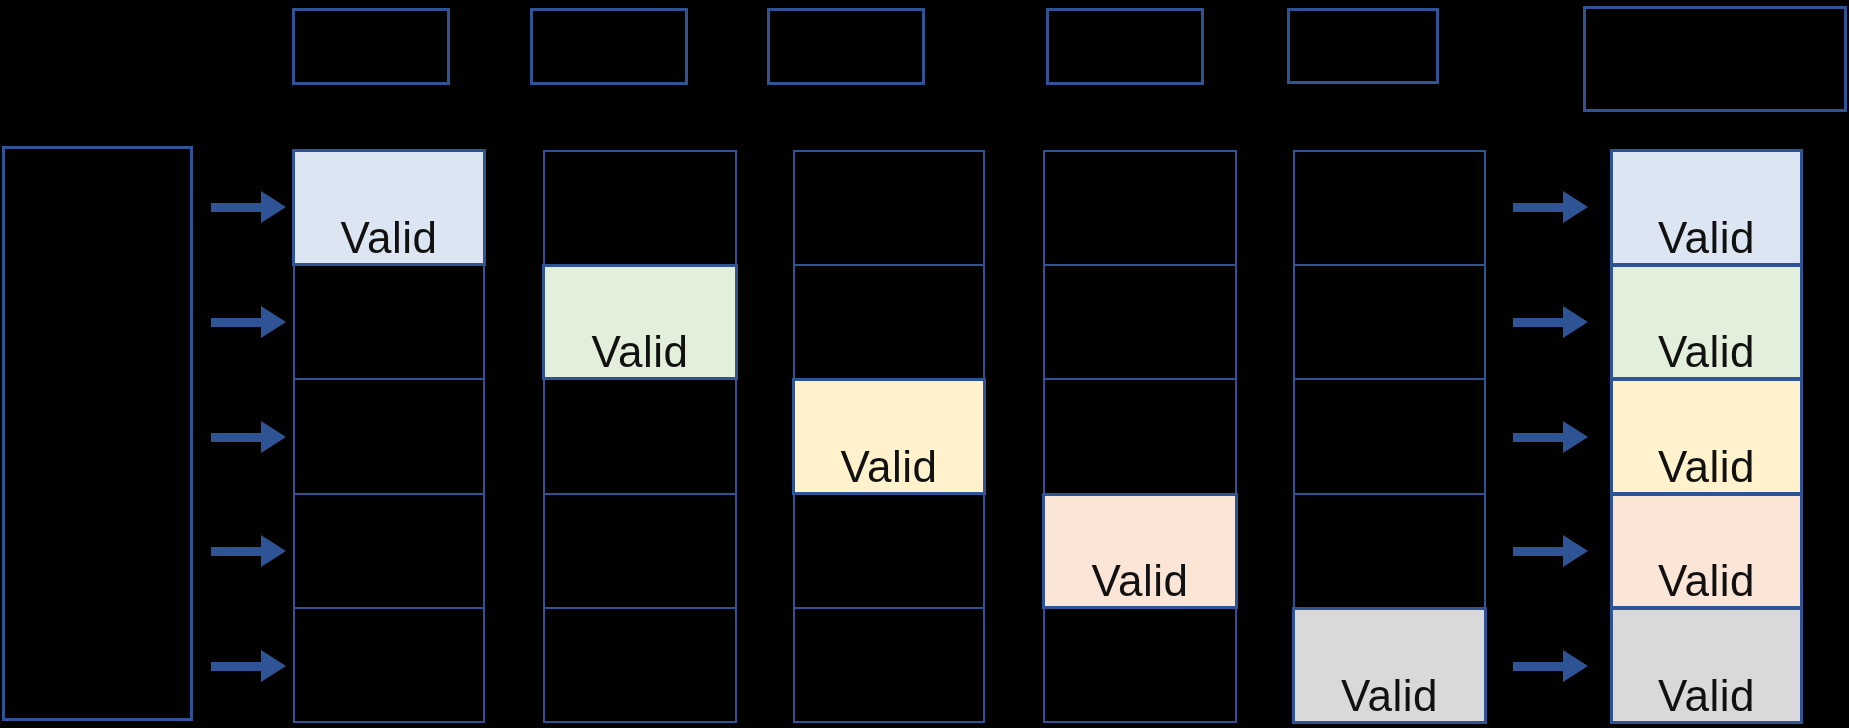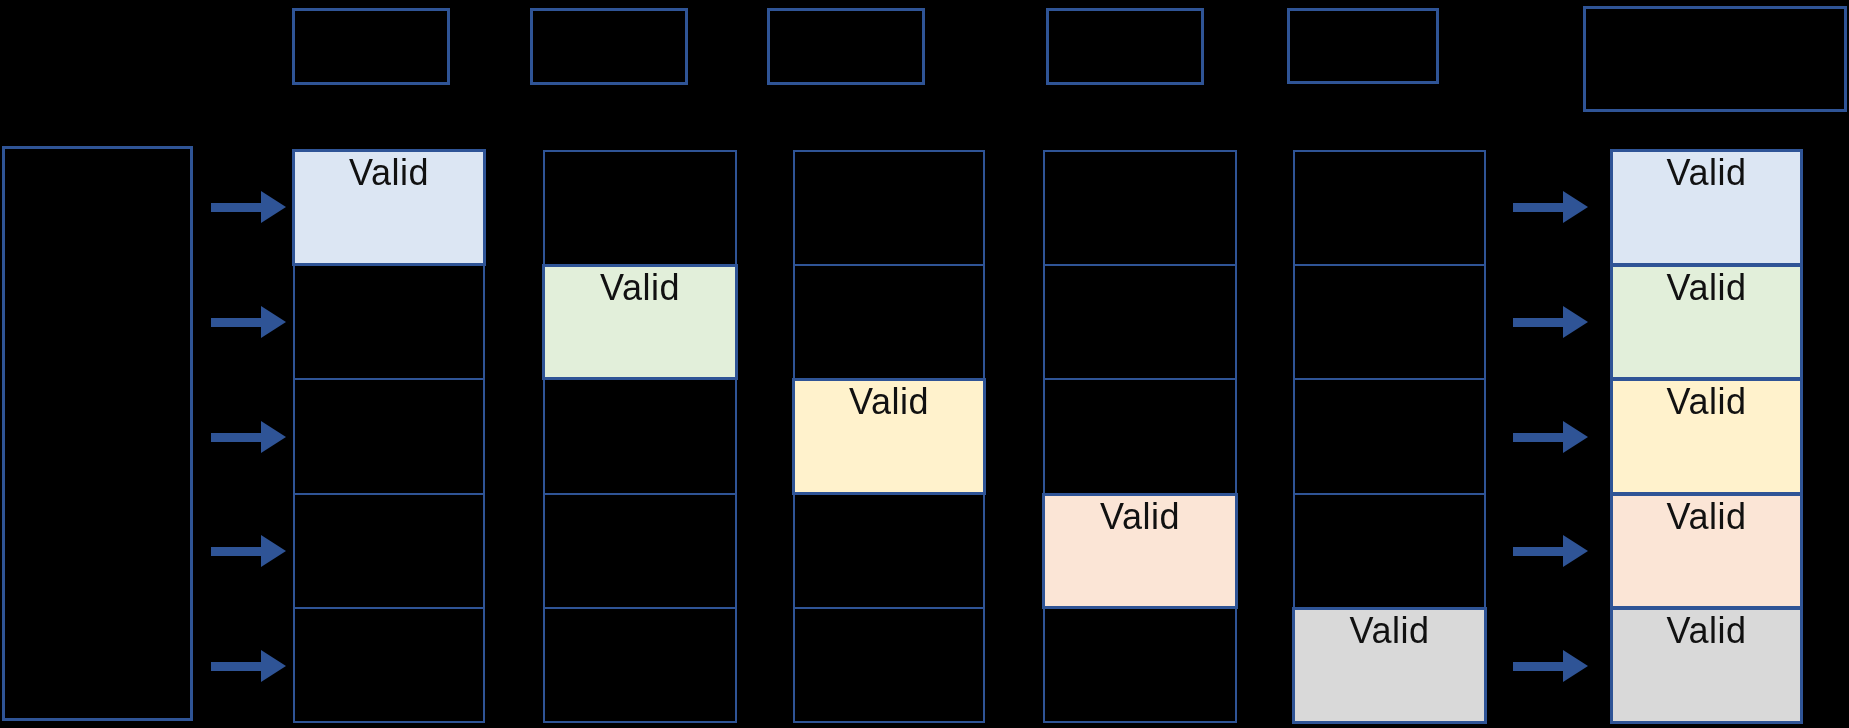--- a/index.html
+++ b/index.html
@@ -15,22 +15,22 @@
   .col {
     position:absolute; box-sizing:border-box;
     border:2px solid var(--line, #2F5496);
     display:flex; flex-direction:column;
   }
   .rowcell { flex:1 1 0; border-top:2px solid var(--line, #2F5496); }
   .rowcell:first-child { border-top:none; }
   .valid-cell {
     position:absolute; box-sizing:border-box;
     border:3px solid var(--line, #2F5496);
-    display:flex; align-items:flex-start; justify-content:center;
-    font-size:36px; letter-spacing:0.5px; color:var(--txt, #111);
+    display:flex; align-items:flex-end; justify-content:center;
+    font-size:44px; letter-spacing:0.5px; color:var(--txt, #111);
     z-index:3;
   }
   .arrow { position:absolute; width:74px; height:32px; z-index:2; }
   .arrow .shaft {
     position:absolute; left:0; top:12px; width:52px; height:9px;
     background:var(--arrow, #2F5496);
   }
   .arrow .head {
     position:absolute; left:50px; top:0; width:0; height:0;
     border-top:16px solid transparent; border-bottom:16px solid transparent;

